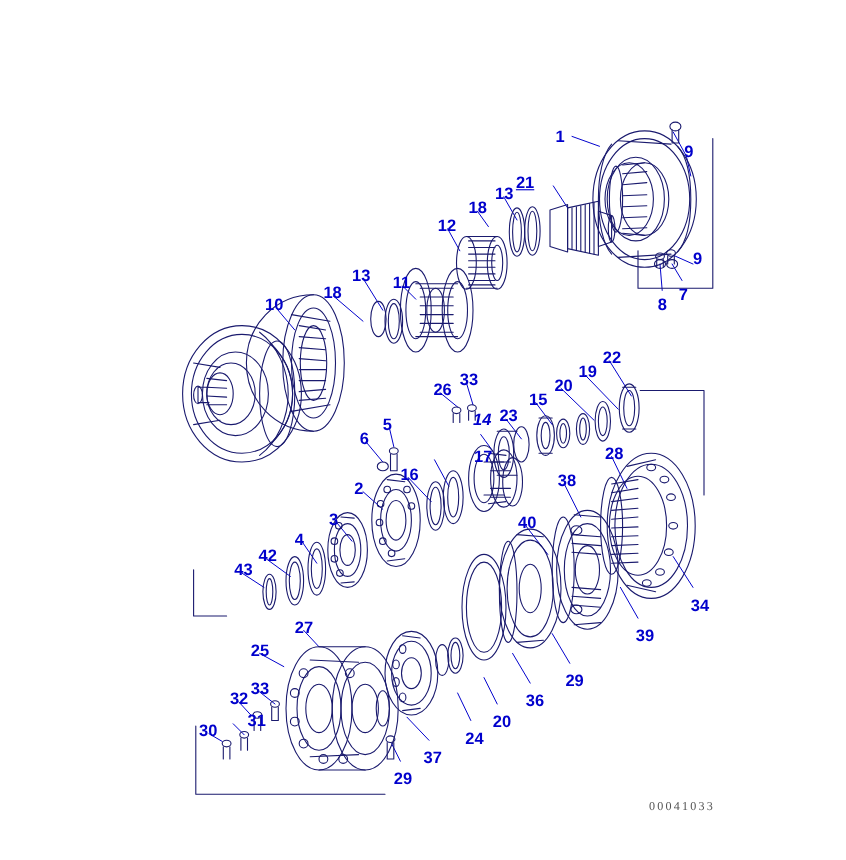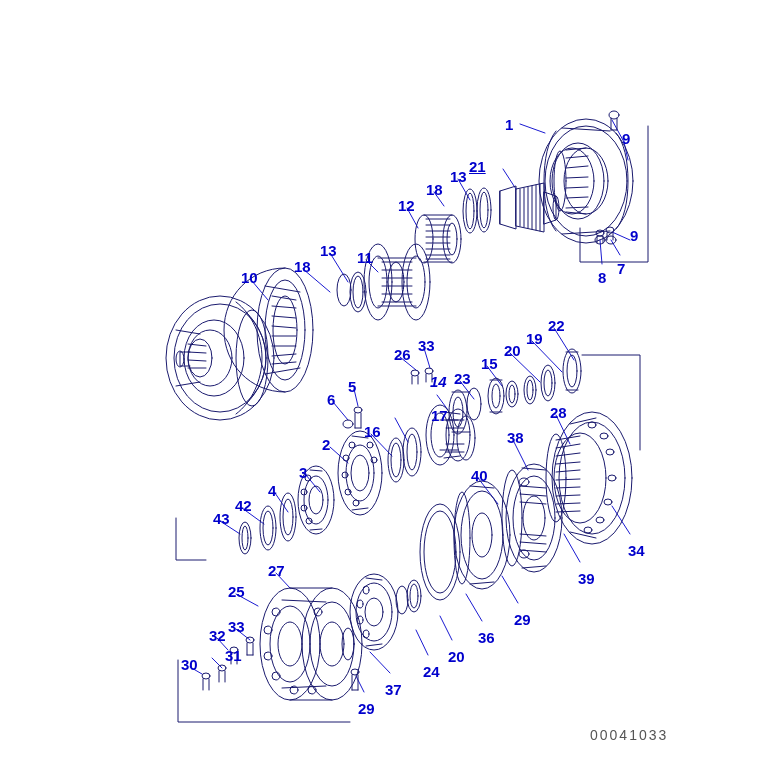--- a/index.html
+++ b/index.html
@@ -31,22 +31,22 @@
     font-size: 15px;
     font-weight: bold;
     line-height: 1;
     white-space: nowrap;
     -webkit-user-select: none;
     user-select: none;
   }
   .partcode {
     position: absolute;
     color: #555555;
-    font-family: Liberation Sans, sans-serif;
-    font-size: 14px;
+    font-family: Liberation Serif, serif;
+    font-size: 11px;
     letter-spacing: 2px;
     white-space: nowrap;
   }
 </style>
 </head>
 <body>
 
 <div id="page">
 
   <svg id="diagram-svg" viewBox="0 0 769 782">

